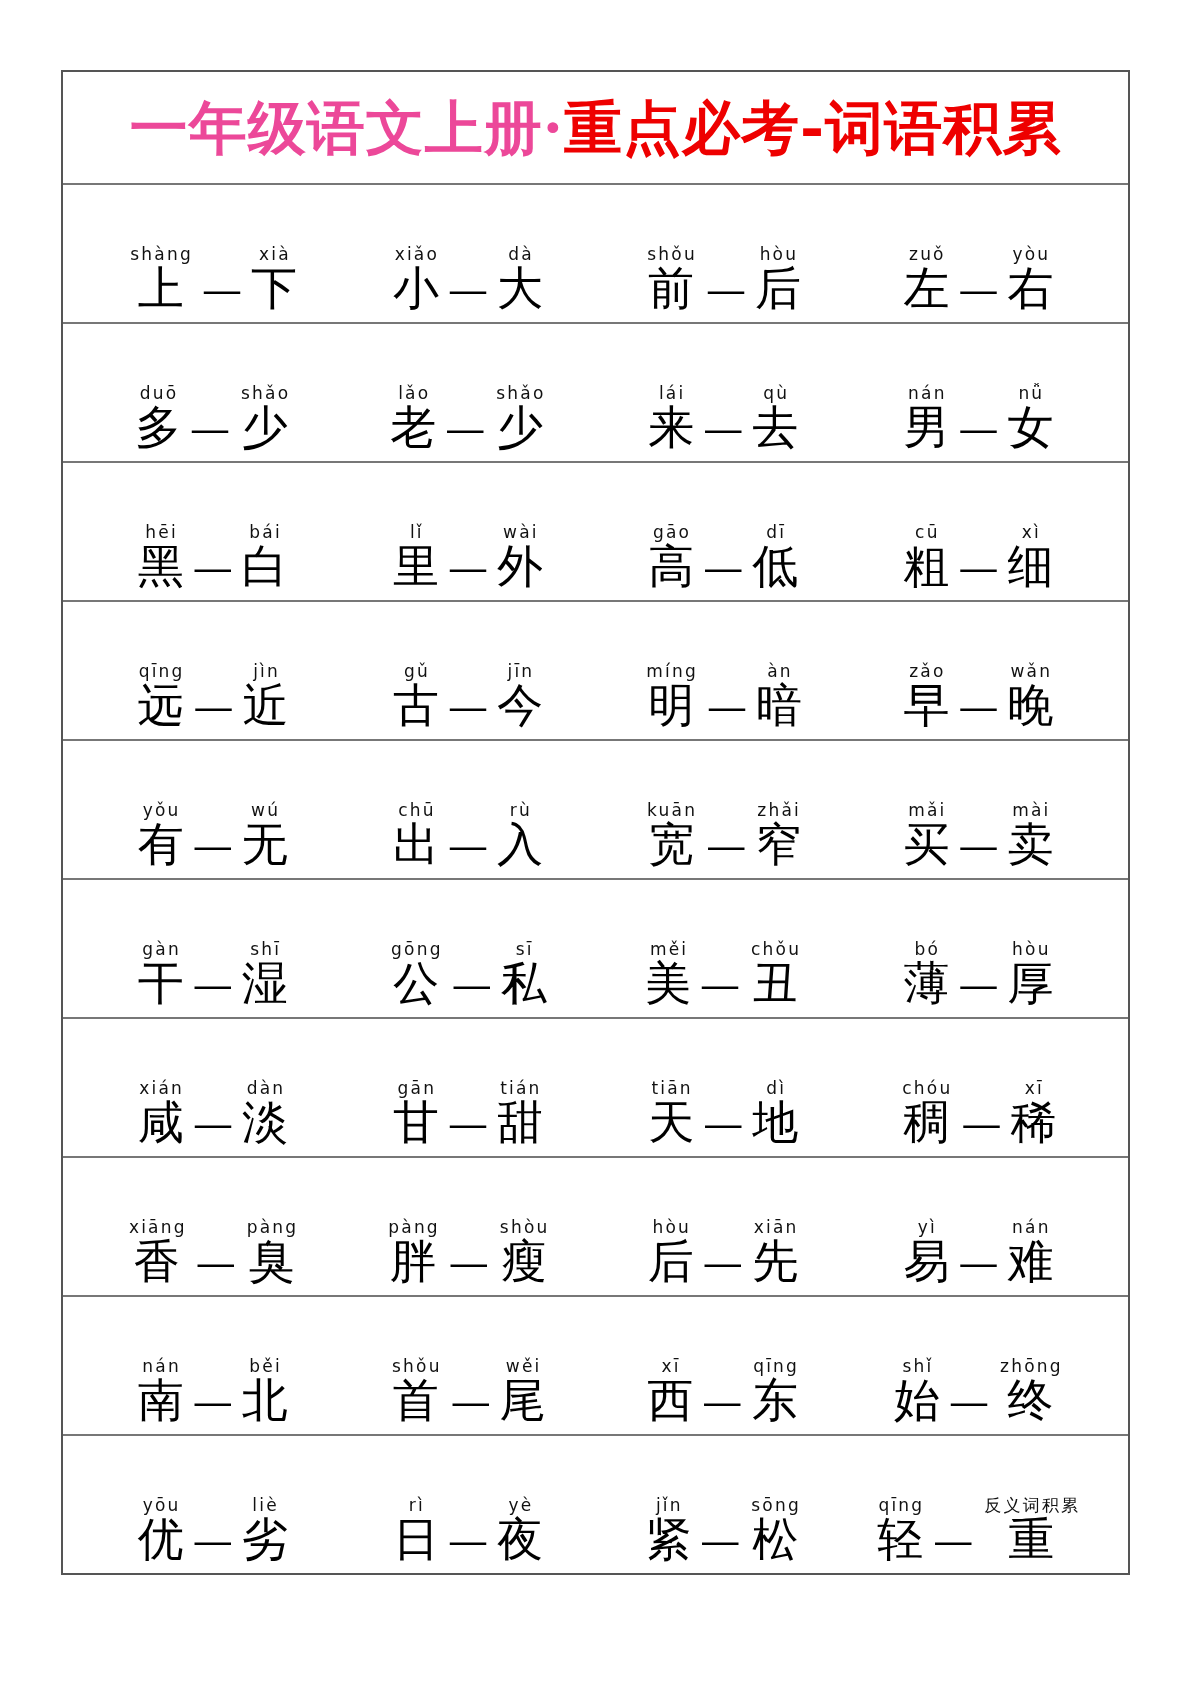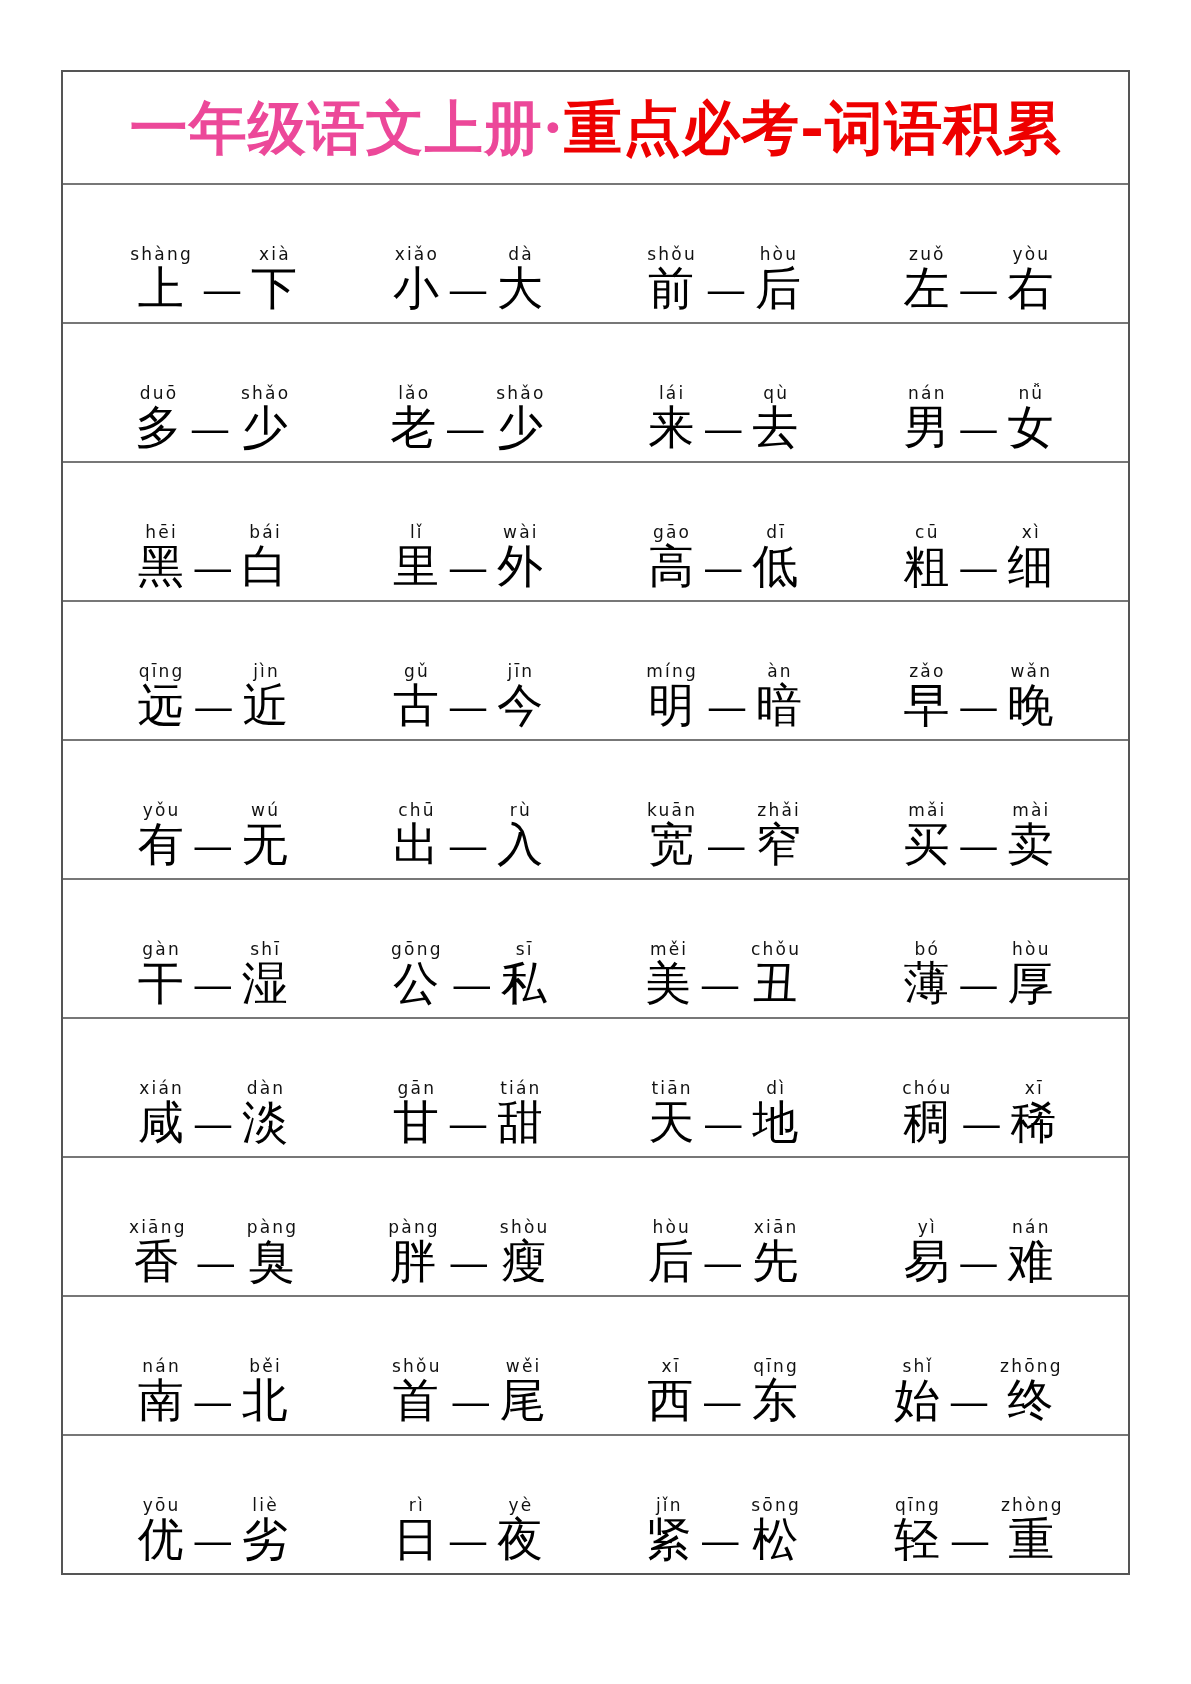--- a/index.html
+++ b/index.html
@@ -581,20 +581,20 @@
             <div class="hanzi">松</div>
           </div>
         </div>
         <div class="pair">
           <div class="ruby">
             <div class="pinyin">qīng</div>
             <div class="hanzi">轻</div>
           </div>
           <div class="dash">—</div>
           <div class="ruby">
-            <div class="pinyin">zhòng</div>
+            <div class="pinyin">反义词积累</div>
             <div class="hanzi">重</div>
           </div>
         </div>
       </div>
     </div>
 
 </div>
 
 </body></html>

